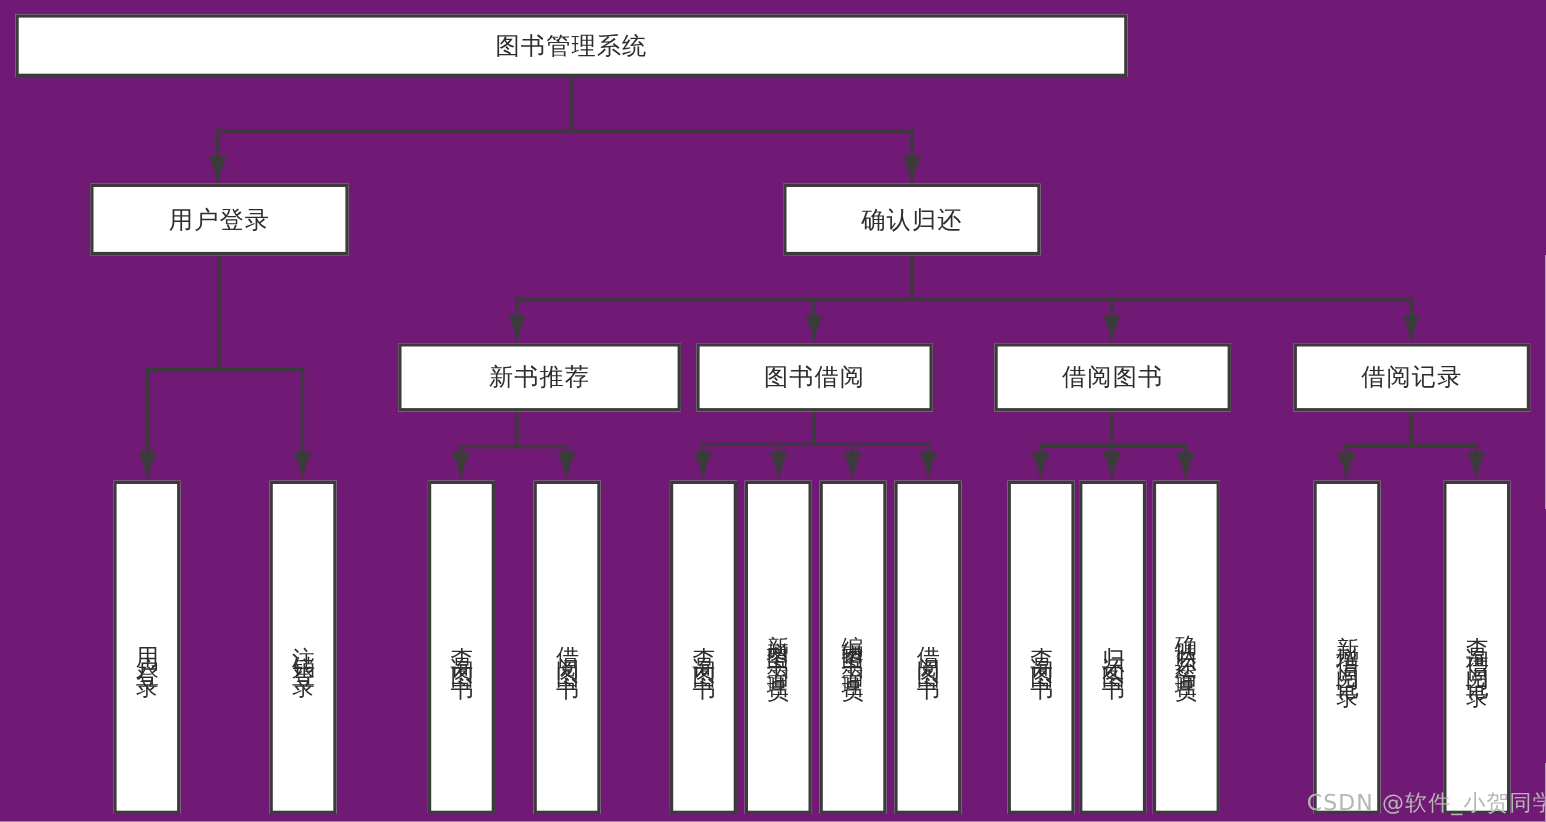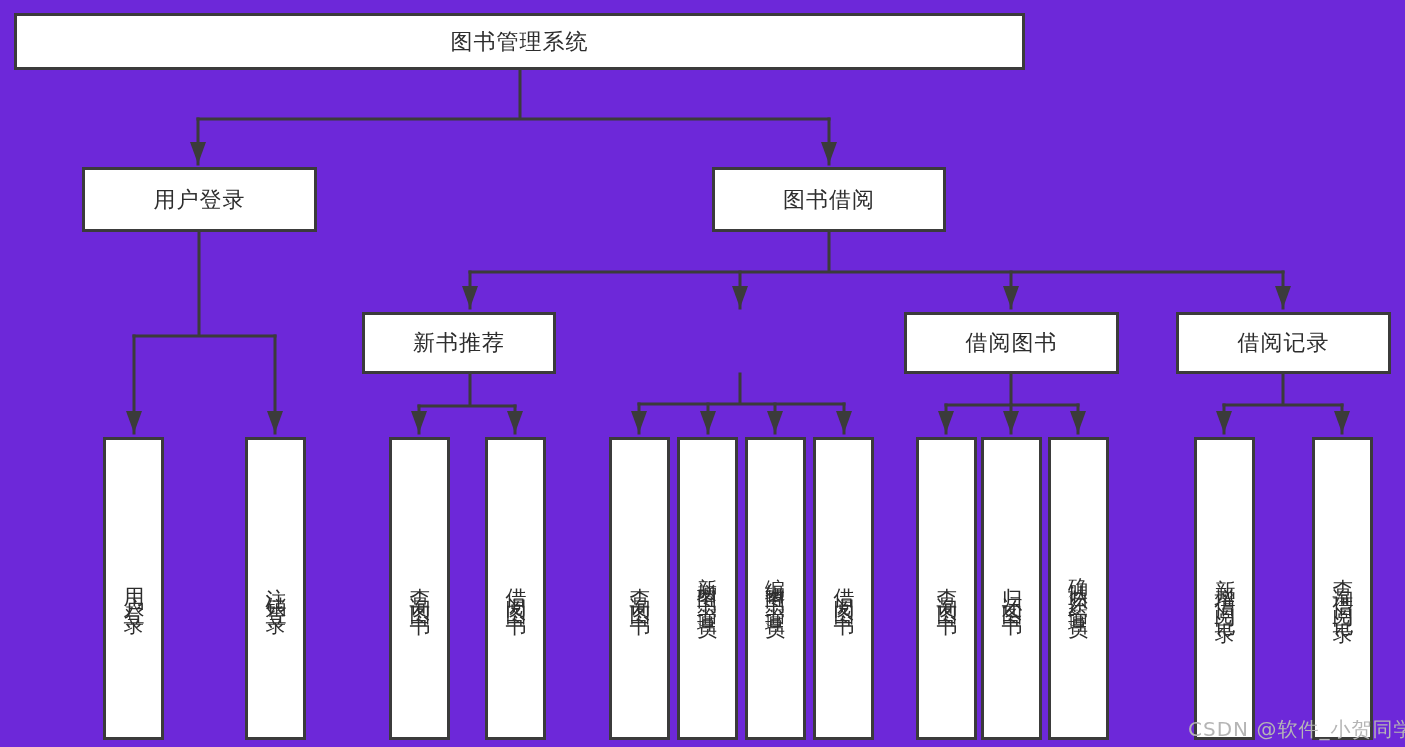--- a/index.html
+++ b/index.html
@@ -1,17 +1,17 @@
 <!DOCTYPE html>
 <html><head>
 <meta charset="utf-8">
 <style>
   html,body { margin:0; padding:0; background:#ffffff; }
   .stage {
-    position:relative; width:1405px; height:747px; background:#6d28d9;
+    position:relative; width:1405px; height:747px; background:#701a75;
     font-family:"DejaVu Sans","Liberation Sans",sans-serif; color:#2d2d2d;
     overflow:hidden;
     text-align:right;
   }
   .connectors { position:absolute; left:0; top:0; z-index:0; }
   .node {
     position:absolute; box-sizing:border-box; background:#ffffff;
     border:3px solid #3b3b3b; display:flex; align-items:center; justify-content:center;
     z-index:1;
   }
@@ -72,23 +72,24 @@
 
       <path d="M1283,374 V405 M1224,405 H1342"></path>
       <line x1="1224" y1="405" x2="1224" y2="433" marker-end="url(#arrow)"></line>
       <line x1="1342" y1="405" x2="1342" y2="433" marker-end="url(#arrow)"></line>
     </g>
   </svg>
 
   <div class="node h-node root-node" style="left:14px; top:13px; width:1011px; height:57px">图书管理系统</div>
 
   <div class="node h-node" style="left:82px; top:167px; width:235px; height:65px">用户登录</div>
-  <div class="node h-node" style="left:712px; top:167px; width:234px; height:65px">图书借阅</div>
+  <div class="node h-node" style="left:712px; top:167px; width:234px; height:65px">确认归还</div>
 
-  <div class="node h-node" style="left:362px; top:312px; width:194px; height:62px">新书推荐</div>
+  <div class="node h-node" style="left:362px; top:312px; width:257px; height:62px">新书推荐</div>
+  <div class="node h-node" style="left:633px; top:312px; width:215px; height:62px">图书借阅</div>
   <div class="node h-node" style="left:904px; top:312px; width:215px; height:62px">借阅图书</div>
   <div class="node h-node" style="left:1176px; top:312px; width:215px; height:62px">借阅记录</div>
 
   <div class="node leaf" style="left:103px">
     <span class="vtext">用户登录</span>
   </div>
   <div class="node leaf" style="left:245px">
     <span class="vtext">注销登录</span>
   </div>
 

